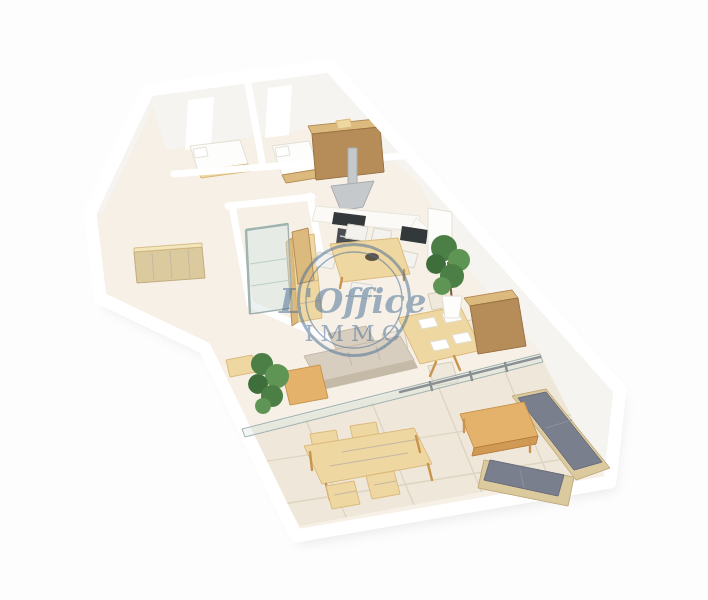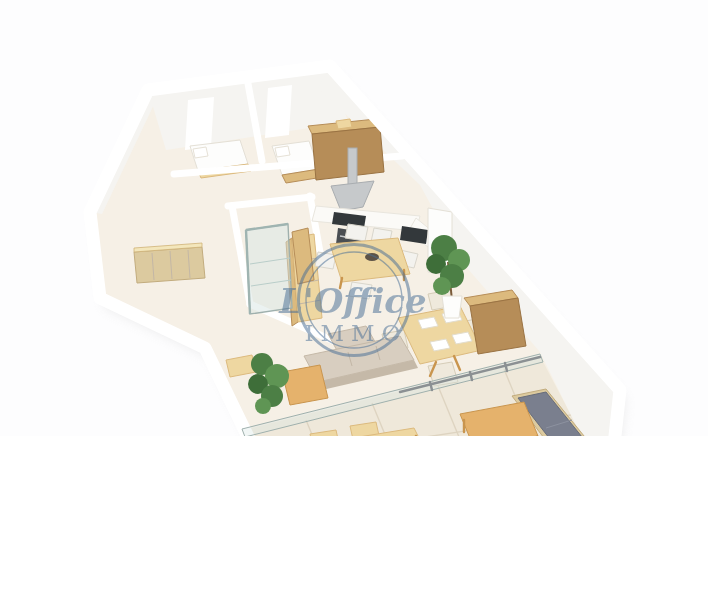--- a/index.html
+++ b/index.html
@@ -1,17 +1,17 @@
 <!DOCTYPE html>
 <html style="--c-page-bg: #fdfdfe; --c-floor: #f6f0e6; --c-tile: #efe8da; --c-grout: #ded4c1; --c-wall: #ffffff; --c-wall-face: #f5f4f1; --c-shadow: #d4d4d4; --c-counter: #fbfaf7; --c-counter-line: #e9e6de; --c-wood-light: #eed7a1; --c-wood-mid: #dcba7e; --c-wood-deep: #b68d58; --c-wood-warm: #e5b26c; --c-wood-warm-dark: #c9954e; --c-sofa-beige: #d8cec0; --c-sofa-beige-dark: #c5b9a8; --c-cushion-gray: #7a7f8e; --c-cushion-gray-dark: #676c7a; --c-rattan: #dcca9f; --c-rattan-dark: #c2ac7e; --c-green: #4c7f45; --c-green-light: #5f9554; --c-green-dark: #3e6e39; --c-appliance-dark: #33383b; --c-appliance-mid: #4a4e52; --c-steel: #c6c9cb; --c-steel-dark: #a9adb0; --c-glass: #d8e6e3; --c-glass-frame: #9fb0ad; --c-door-frame: #8b9093; --c-chair-white: #f3f2ee; --c-chair-white-line: #d9d6cc; --c-chair-cream: #efe9dc; --c-chair-cream-line: #d6cdb8; --c-white-furn: #fdfdfc; --c-watermark: #4a6f96;"><head>
 <meta charset="utf-8">
 <style>
   html,body{margin:0;padding:0;background:#ffffff;}
   .stage{
-    width:708px;height:436px;position:relative;overflow:hidden;
+    width:708px;height:600px;position:relative;overflow:hidden;
     background:var(--c-page-bg,#fdfdfe);
     font-family:"DejaVu Serif","Liberation Serif",serif;
   }
   svg{position:absolute;inset:0;display:block;}
 
   
   .fFloor{fill:var(--c-floor);}
   .fTile{fill:var(--c-tile);}
   .fWallFace{fill:var(--c-wall-face);}
   .fShadow{fill:var(--c-shadow);}

